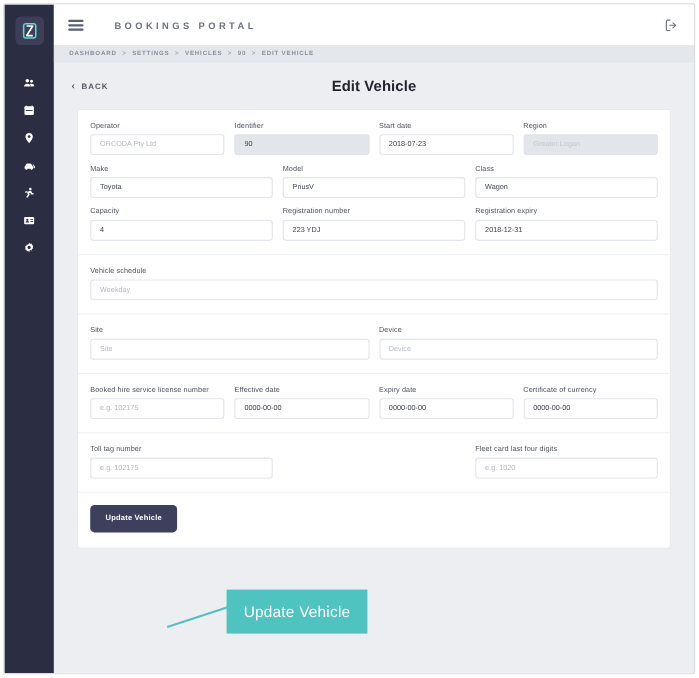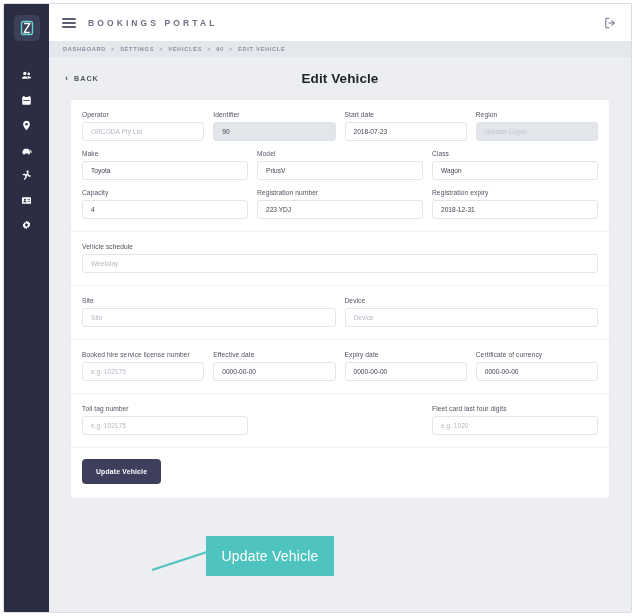--- a/index.html
+++ b/index.html
@@ -85,21 +85,21 @@
     gap: 2px;
     cursor: pointer;
   }
   .hamburger span {
     display: block;
     height: 2px;
     background: #5b5f72;
     border-radius: 1px;
   }
   .brand {
-    margin-left: 12px;
+    margin-left: 28px;
     font-size: 8.5px;
     letter-spacing: 3.1px;
     color: #6d7183;
     font-weight: 600;
   }
   .logout {
     position: absolute;
     right: 14px;
     top: 50%;
     transform: translateY(-50%);

